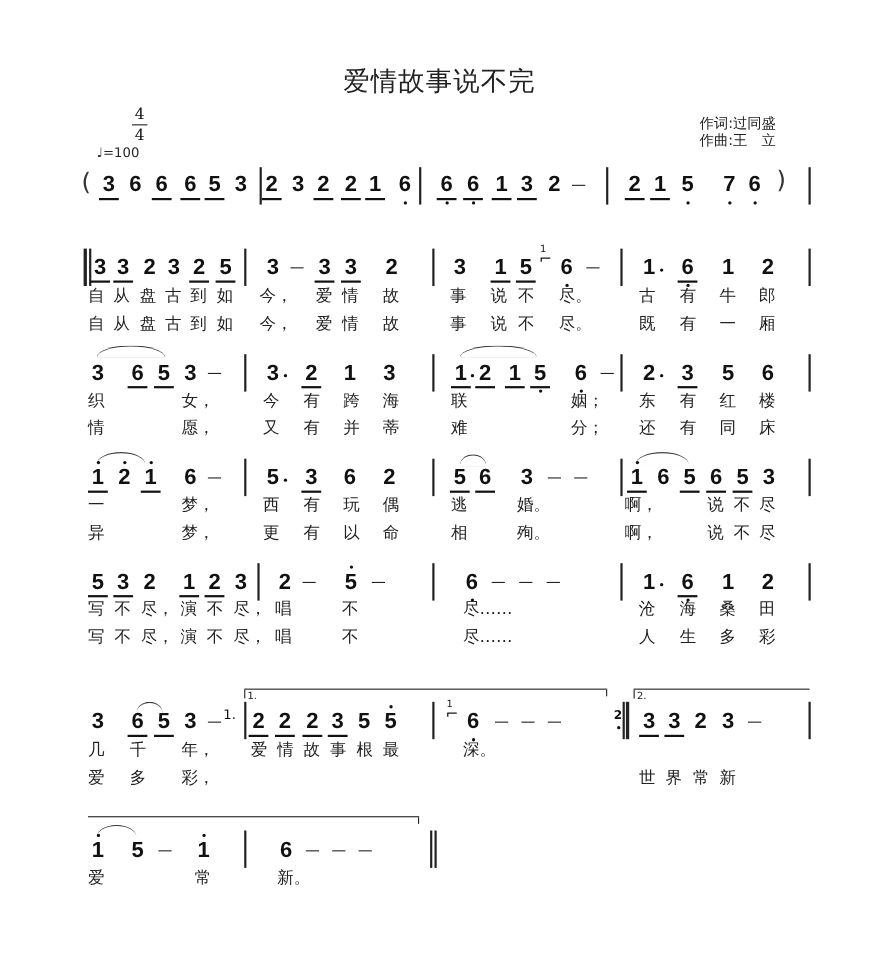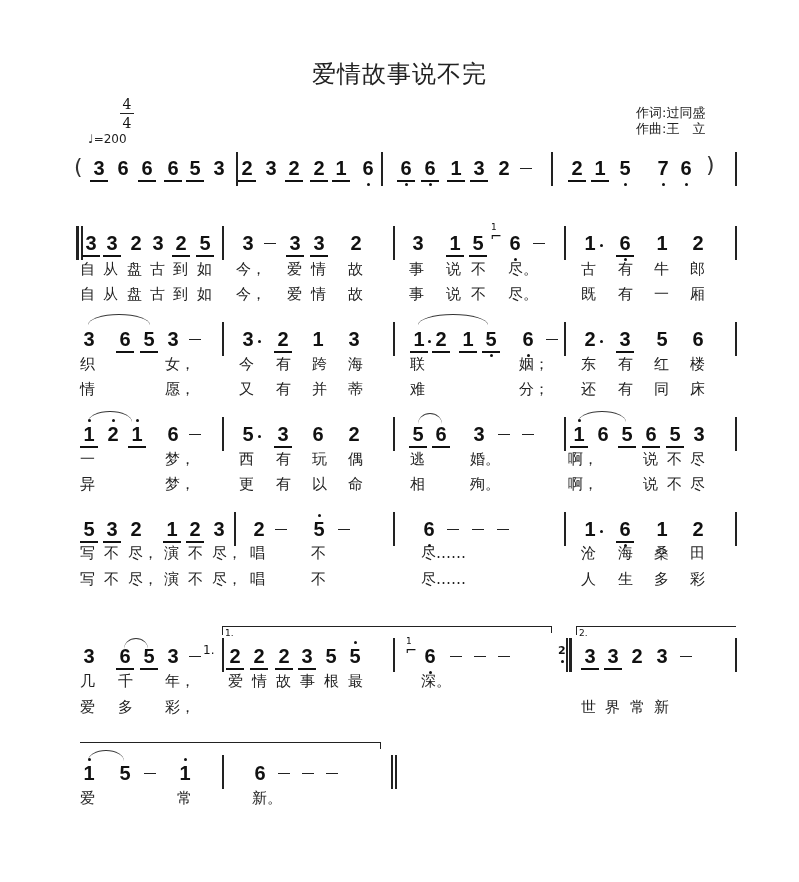--- a/index.html
+++ b/index.html
@@ -30,21 +30,21 @@
 <body>
 
 <div class="abs title">爱情故事说不完</div>
 
 <div class="abs ts" style="left:120px;top:96px;">
   <span>4</span>
   <span class="line"></span>
   <span>4</span>
 </div>
 <div class="abs tempo" style="left:88px;top:132px;">
-  <span>♩</span><span>=200</span>
+  <span>♩</span><span>=100</span>
 </div>
 <div class="abs meta" style="left:636px;top:105px;">作词:过同盛</div>
 <div class="abs meta" style="left:636px;top:121px;">作曲:王　立</div>
 
 <div>
   <span class="paren" style="left:74px;top:154px;">(</span>
   <span class="note ul1" style="left:92px;top:157px;">3</span>
   <span class="note" style="left:116px;top:157px;">6</span>
   <span class="note ul1" style="left:140px;top:157px;">6</span>
   <span class="note ul1" style="left:166px;top:157px;">6</span>

